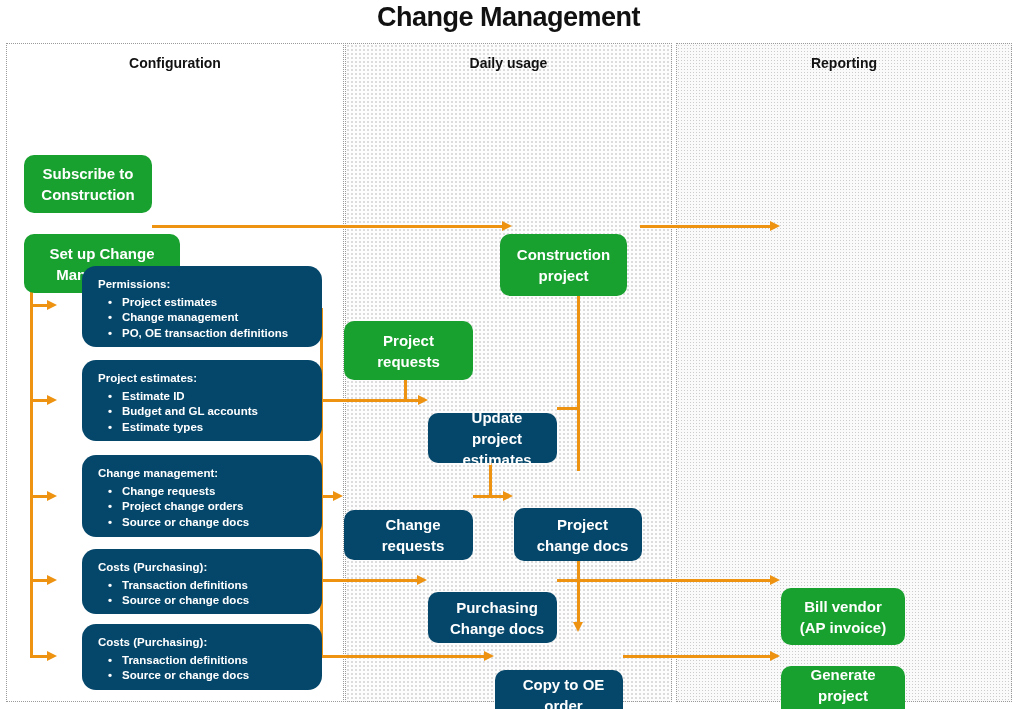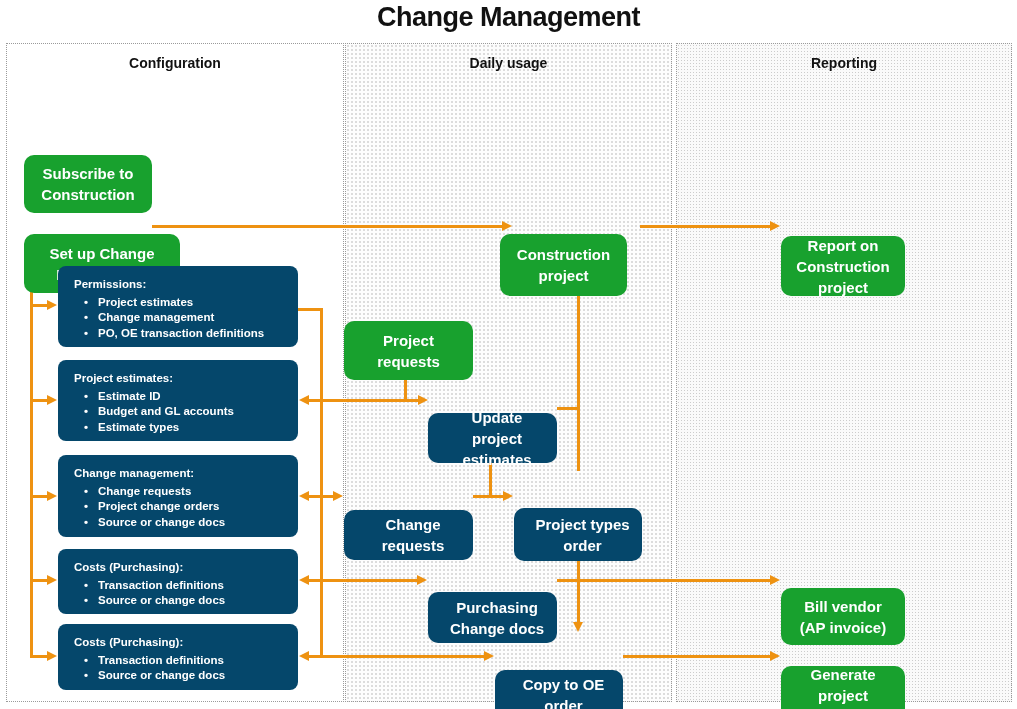--- a/index.html
+++ b/index.html
@@ -33,22 +33,22 @@
 
   .node{
     position:absolute;border-radius:10px;color:#ffffff;
     display:flex;align-items:center;justify-content:center;text-align:center;
     font-size:15px;font-weight:600;line-height:1.4;padding:6px 10px;margin-top:38px;
   }
   .node.green{background:var(--green);}
   .node.blue{background:var(--blue);padding-left:19px;}
 
   .listbox{
-    position:absolute;border-radius:8px;background:var(--blue);color:#ffffff;
-    padding:11px 12px 24px 16px;font-size:11.5px;font-weight:600;line-height:15.5px;
+    position:absolute;border-radius:14px;background:var(--blue);color:#ffffff;
+    padding:11px 12px 24px 16px;font-size:11.5px;font-weight:600;line-height:15.5px;margin-left:24px;
   }
   .listbox .list-title{margin-bottom:2px;}
   .listbox .li{display:flex;}
   .listbox .li::before{content:"\2022";width:24px;text-align:center;flex:0 0 24px;}
 
   .hl{position:absolute;height:3px;background:var(--orange);}
   .vl{position:absolute;width:3px;background:var(--orange);}
   .ah{position:absolute;width:0;height:0;}
   .ah-right{border-top:5.5px solid transparent;border-bottom:5.5px solid transparent;border-left:10px solid var(--orange);}
   .ah-left{border-top:5.5px solid transparent;border-bottom:5.5px solid transparent;border-right:10px solid var(--orange);}
@@ -140,38 +140,35 @@
   </div>
   <div class="node green" style="left:24px;top:196px;width:156px;height:59px">
     <span>Set up Change Management</span>
   </div>
   <div class="node green" style="left:344px;top:283px;width:129px;height:59px">
     <span>Project requests</span>
   </div>
   <div class="node green" style="left:500px;top:196px;width:127px;height:62px">
     <span>Construction project</span>
   </div>
-  <div class="node green" style="left:781px;top:198px;width:124px;height:60px">
-    <span>Report on Construction project</span>
-  </div>
   <div class="node green" style="left:781px;top:550px;width:124px;height:57px">
     <span>Bill vendor (AP invoice)</span>
   </div>
   <div class="node green" style="left:781px;top:628px;width:124px;height:58px">
     <span>Generate project invoices</span>
   </div>
 
   <div class="node blue" style="left:428px;top:375px;width:129px;height:50px">
     <span>Update project estimates</span>
   </div>
   <div class="node blue" style="left:344px;top:472px;width:129px;height:50px">
     <span>Change requests</span>
   </div>
   <div class="node blue" style="left:514px;top:470px;width:128px;height:53px">
-    <span>Project types order</span>
+    <span>Project change docs</span>
   </div>
   <div class="node blue" style="left:428px;top:554px;width:129px;height:51px">
     <span>Purchasing Change docs</span>
   </div>
   <div class="node blue" style="left:495px;top:632px;width:128px;height:49px">
     <span>Copy to OE order</span>
   </div>
 
   <div class="listbox" style="left:58px;top:266px;width:240px;height:81px">
     <div class="list-title">Permissions:</div>

